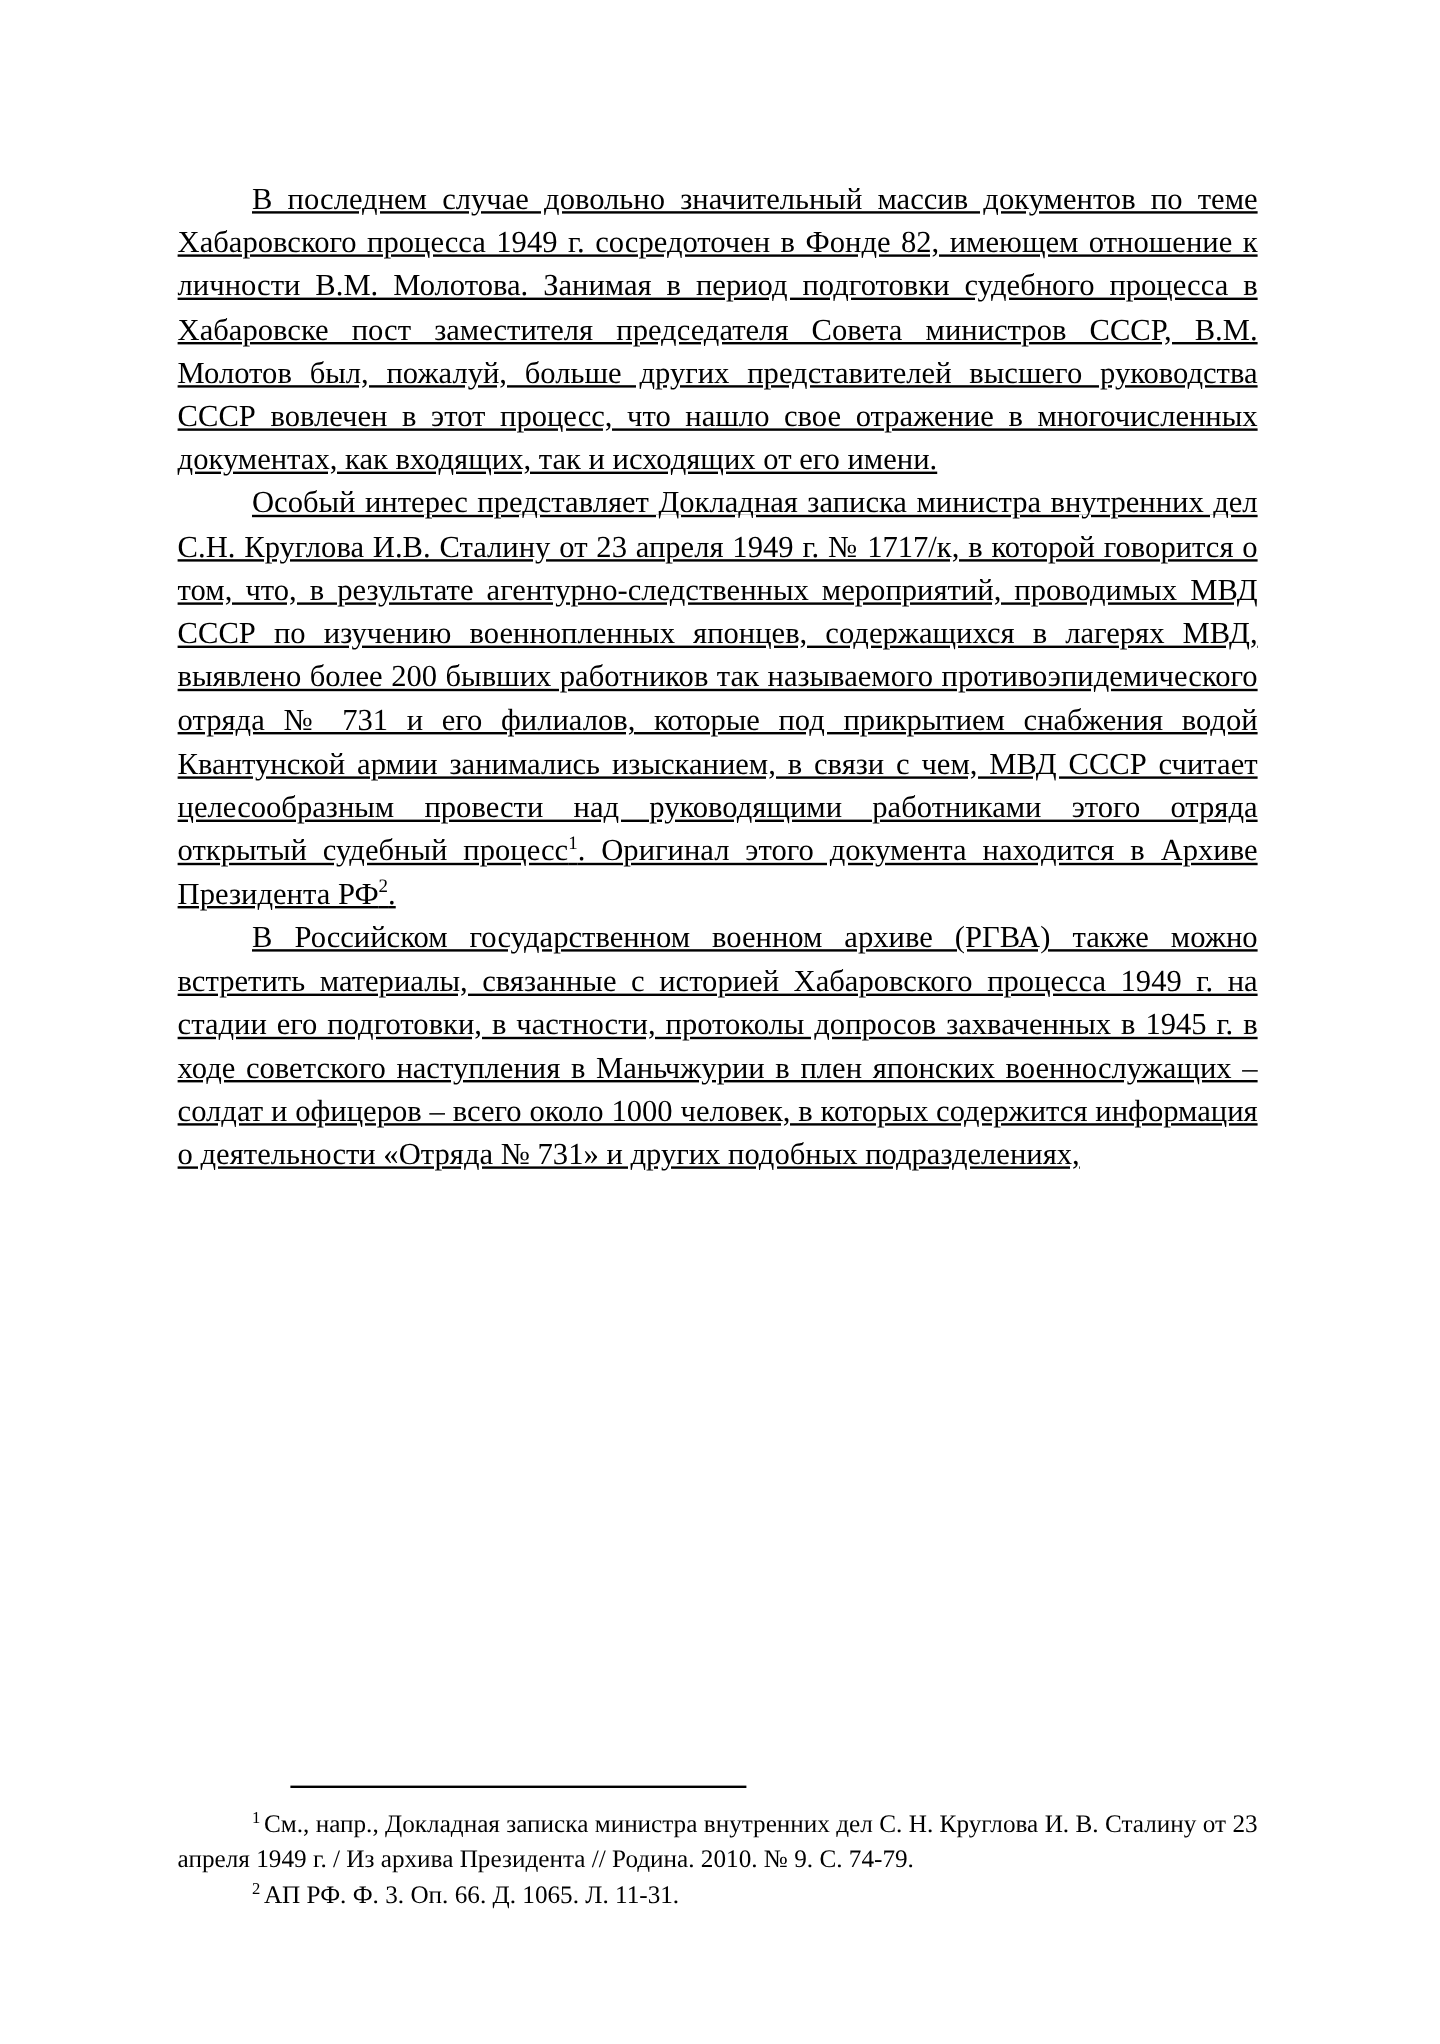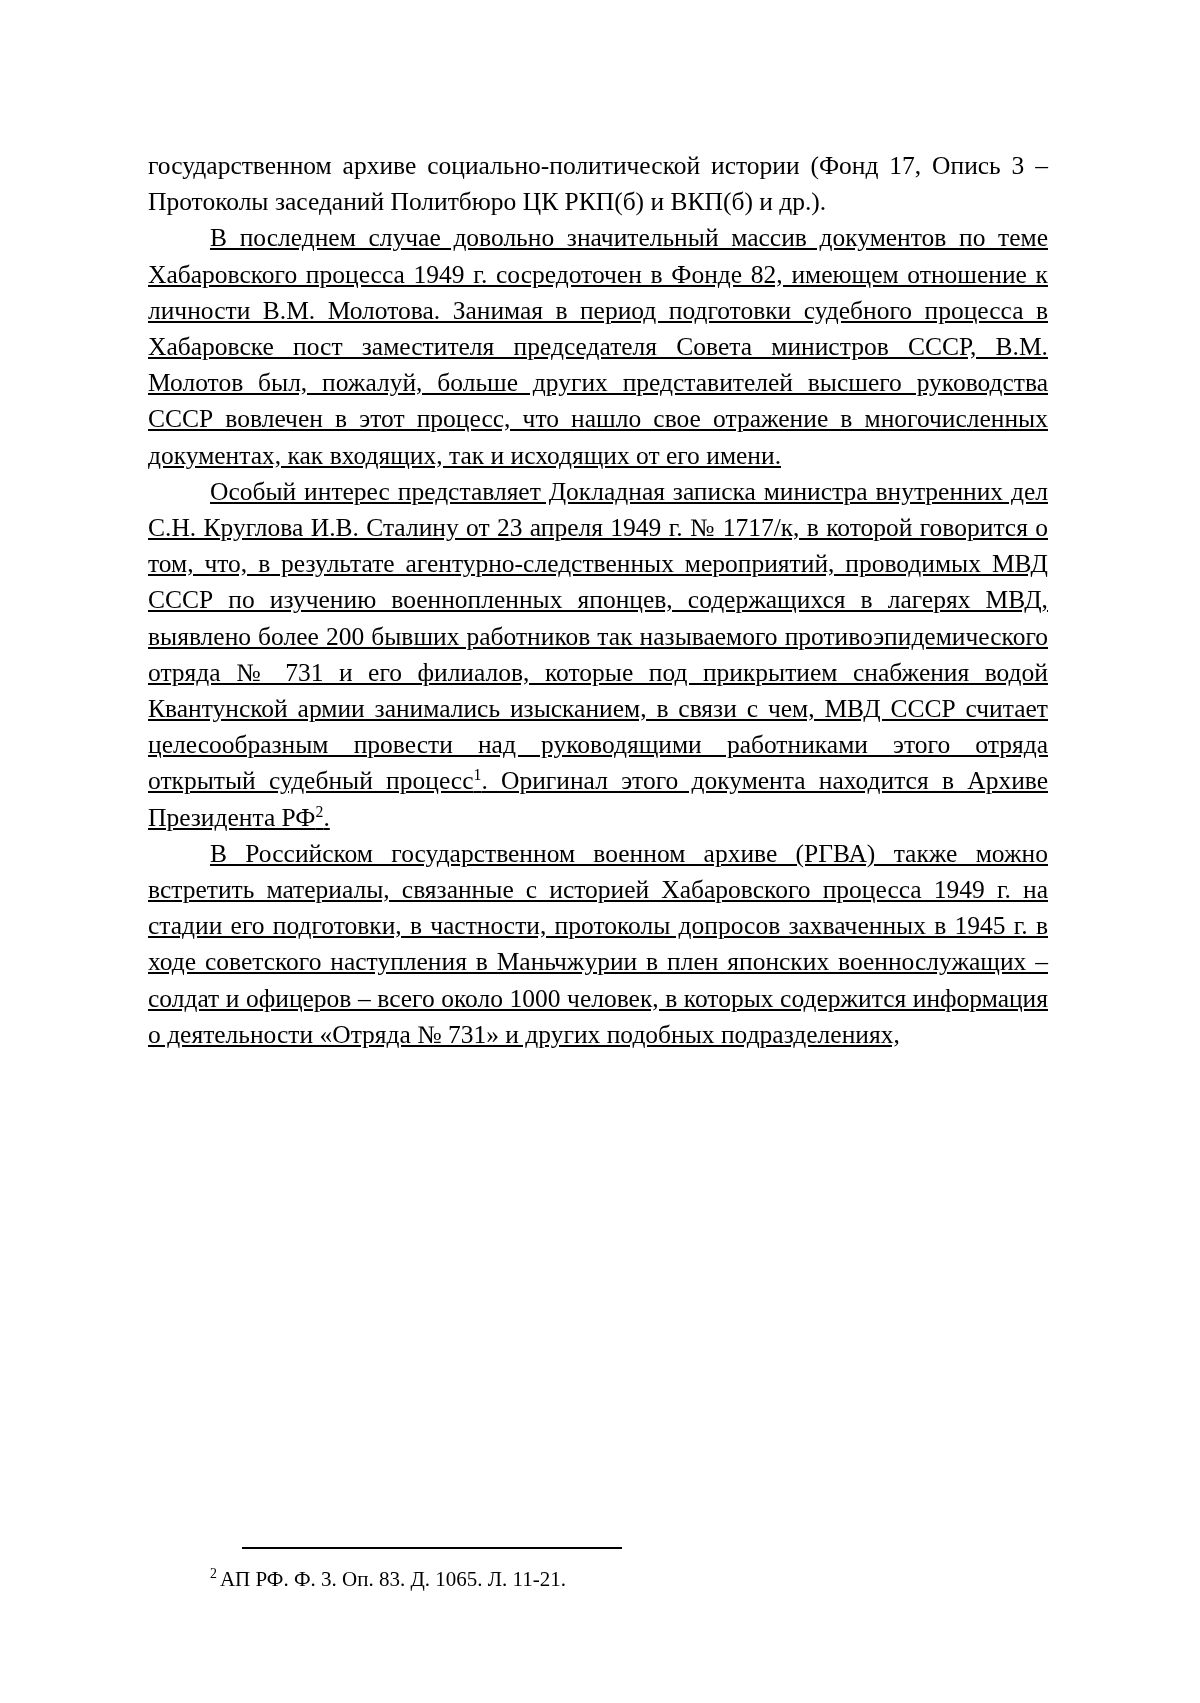--- a/index.html
+++ b/index.html
@@ -67,30 +67,30 @@
     margin-right: 3px;
   }
 </style>
 </head>
 <body>
 
 <div class="page">
 
   <div class="body-text">
 
-    <p>государственном архиве социально-политической истории (Фонд 17, Опись 3 – Протоколы заседаний Политбюро ЦК РКП(б) и ВКП(б) и др.).</p>
 
     <p class="indent">В последнем случае довольно значительный массив документов по теме Хабаровского процесса 1949 г. сосредоточен в Фонде 82, имеющем отношение к личности В.М. Молотова. Занимая в период подготовки судебного процесса в Хабаровске пост заместителя председателя Совета министров СССР, В.М. Молотов был, пожалуй, больше других представителей высшего руководства СССР вовлечен в этот процесс, что нашло свое отражение в многочисленных документах, как входящих, так и исходящих от его имени.</p>
 
     <p class="indent"><span>Особый интерес представляет Докладная записка министра внутренних дел С.Н. Круглова И.В. Сталину от 23 апреля 1949 г. № 1717/к, в которой говорится о том, что, в результате агентурно-следственных мероприятий, проводимых МВД СССР по изучению военнопленных японцев, содержащихся в лагерях МВД, выявлено более 200 бывших работников так называемого противоэпидемического отряда № 731 и его филиалов, которые под прикрытием снабжения водой Квантунской армии занимались изысканием, в связи с чем, МВД СССР считает целесообразным провести над руководящими работниками этого отряда открытый судебный процесс</span><sup>1</sup><span>. Оригинал этого документа находится в Архиве Президента РФ</span><sup>2</sup><span>.</span></p>
 
     <p class="indent">В Российском государственном военном архиве (РГВА) также можно встретить материалы, связанные с историей Хабаровского процесса 1949 г. на стадии его подготовки, в частности, протоколы допросов захваченных в 1945 г. в ходе советского наступления в Маньчжурии в плен японских военнослужащих – солдат и офицеров – всего около 1000 человек, в которых содержится информация о деятельности «Отряда № 731» и других подобных подразделениях,</p>
 
   </div>
 
   <div class="footnote-area">
     <div class="footnote-rule"></div>
     <div class="footnotes">
-      <p><span class="fn-marker">2</span><span>АП РФ. Ф. 3. Оп. 83. Д. 1065. Л. 11-21.</span></p>
+      <p><span class="fn-marker">1</span><span>См., напр., Докладная записка министра внутренних дел С. Н. Круглова И. В. Сталину от 23 апреля 1949 г. / Из архива Президента // Родина. 2010. № 9. С. 74-79.</span></p>
+      <p><span class="fn-marker">2</span><span>АП РФ. Ф. 3. Оп. 66. Д. 1065. Л. 11-31.</span></p>
     </div>
   </div>
 
 </div>
 
 </body></html>

